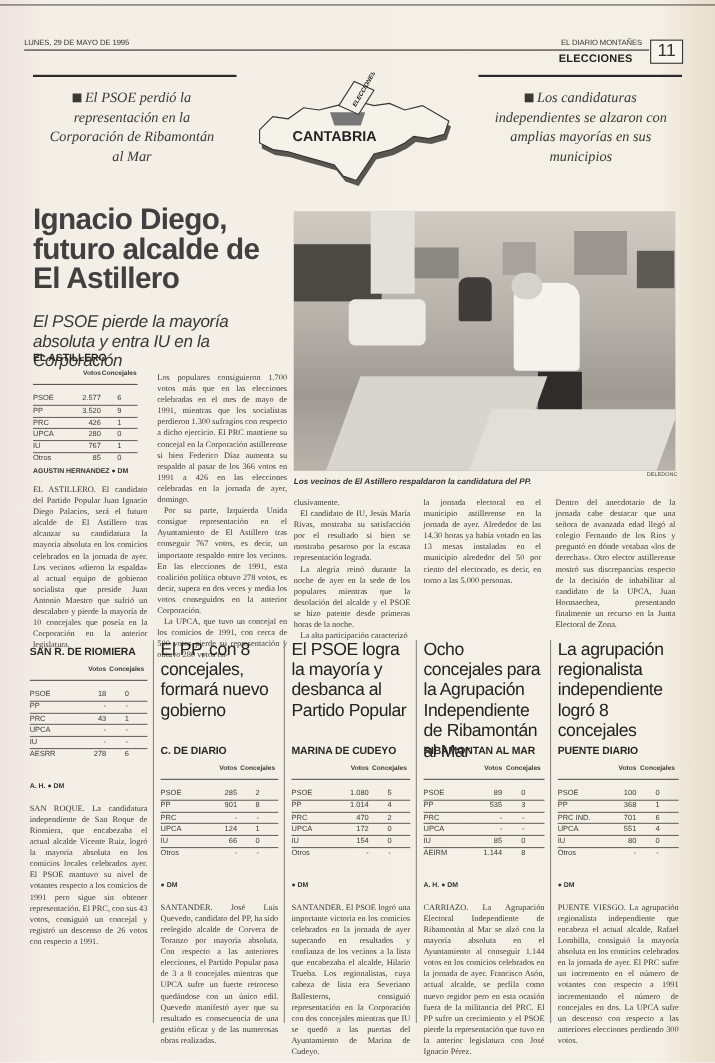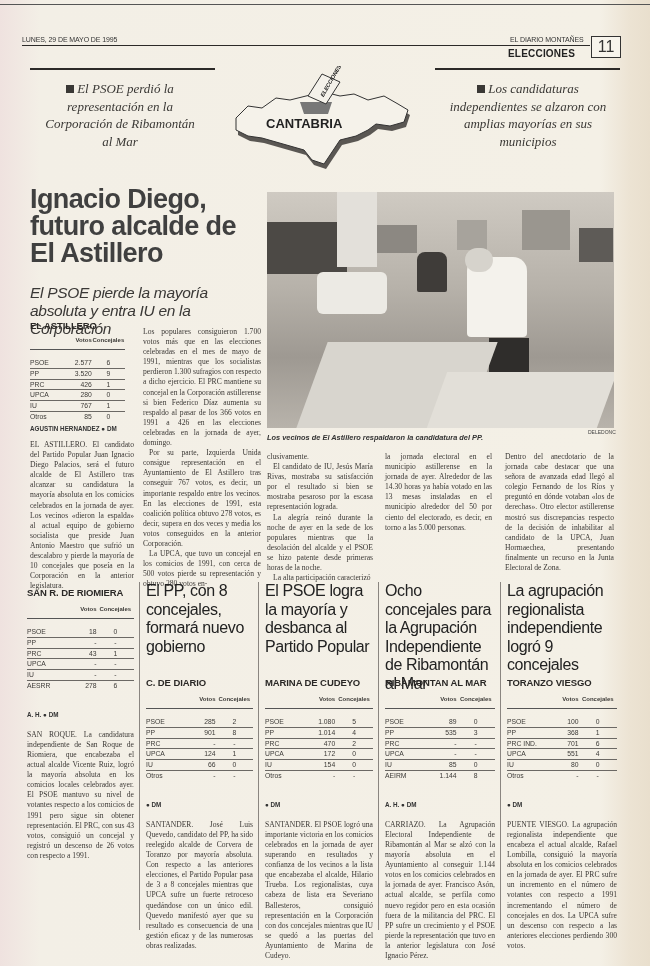--- a/index.html
+++ b/index.html
@@ -113,21 +113,21 @@
         <span class="c3">0</span>
       </div>
     </div>
 </div>
 <div class="abs credit" style="left:30px;top:425px;">AGUSTIN HERNANDEZ ● DM</div>
 
 <div class="abs body" style="left:30px;top:440px;width:104px;">
 
 <p>EL ASTILLERO. El candidato del Partido Popular Juan Ignacio Diego Palacios, será el futuro alcalde de El Astillero tras alcanzar su candidatura la mayoría absoluta en los comicios celebrados en la jornada de ayer. Los vecinos «dieron la espalda» al actual equipo de gobierno socialista que preside Juan Antonio Maestro que sufrió un descalabro y pierde la mayoría de 10 concejales que poseía en la Corporación en la anterior legislatura.</p>
   </div>
-<div class="abs body" style="left:143px;top:327px;width:118px;">
+<div class="abs body" style="left:143px;top:338px;width:118px;">
 
 <p>Los populares consiguieron 1.700 votos más que en las elecciones celebradas en el mes de mayo de 1991, mientras que los socialistas perdieron 1.300 sufragios con respecto a dicho ejercicio. El PRC mantiene su concejal en la Corporación astillerense si bien Federico Díaz aumenta su respaldo al pasar de los 366 votos en 1991 a 426 en las elecciones celebradas en la jornada de ayer, domingo.</p>
     <p>Por su parte, Izquierda Unida consigue representación en el Ayuntamiento de El Astillero tras conseguir 767 votos, es decir, un importante respaldo entre los vecinos. En las elecciones de 1991, esta coalición política obtuvo 278 votos, es decir, supera en dos veces y media los votos conseguidos en la anterior Corporación.</p>
     <p>La UPCA, que tuvo un concejal en los comicios de 1991, con cerca de 500 votos pierde su representación y obtuvo 280 votos en-</p>
   </div>
 
 <div class="photo">
   <div class="abs" style="left:0;top:30px;width:80px;height:52px;background:#4c4945;"></div>
   <div class="abs" style="left:70px;top:0;width:40px;height:75px;background:#e3e0da;"></div>
   <div class="abs" style="left:110px;top:33px;width:40px;height:28px;background:#8c8882;"></div>
@@ -343,22 +343,22 @@
           <span class="c2">1.144</span>
           <span class="c3">8</span>
         </div>
       </div>
   </div>
   <div class="credit" style="margin-top:20px;">A. H. ● DM</div>
   <div class="body" style="margin-top:12px;">CARRIAZO. La Agrupación Electoral Independiente de Ribamontán al Mar se alzó con la mayoría absoluta en el Ayuntamiento al conseguir 1.144 votos en los comicios celebrados en la jornada de ayer. Francisco Asón, actual alcalde, se perfila como nuevo regidor pero en esta ocasión fuera de la militancia del PRC. El PP sufre un crecimiento y el PSOE pierde la representación que tuvo en la anterior legislatura con José Ignacio Pérez.</div>
 </div>
 
 <div class="abs" style="left:507px;top:582px;width:110px;">
-  <div class="bhead" style="height:90px;">La agrupación regionalista independiente logró 9 concejales</div>
-  <div class="place" style="margin-top:5px;">TORANZO VIESGO</div>
+  <div class="bhead" style="height:90px;">La agrupación regionalista independiente logró 8 concejales</div>
+  <div class="place" style="margin-top:5px;">PUENTE DIARIO</div>
   <div class="tbl" style="margin-top:8px;">
     <div class="thead">
         <span class="c1"></span>
         <span class="c2">Votos</span>
         <span class="c3">Concejales</span>
       </div>
     <div>
         <div class="row">
           <span class="c1">PSOE</span>
           <span class="c2">100</span>

